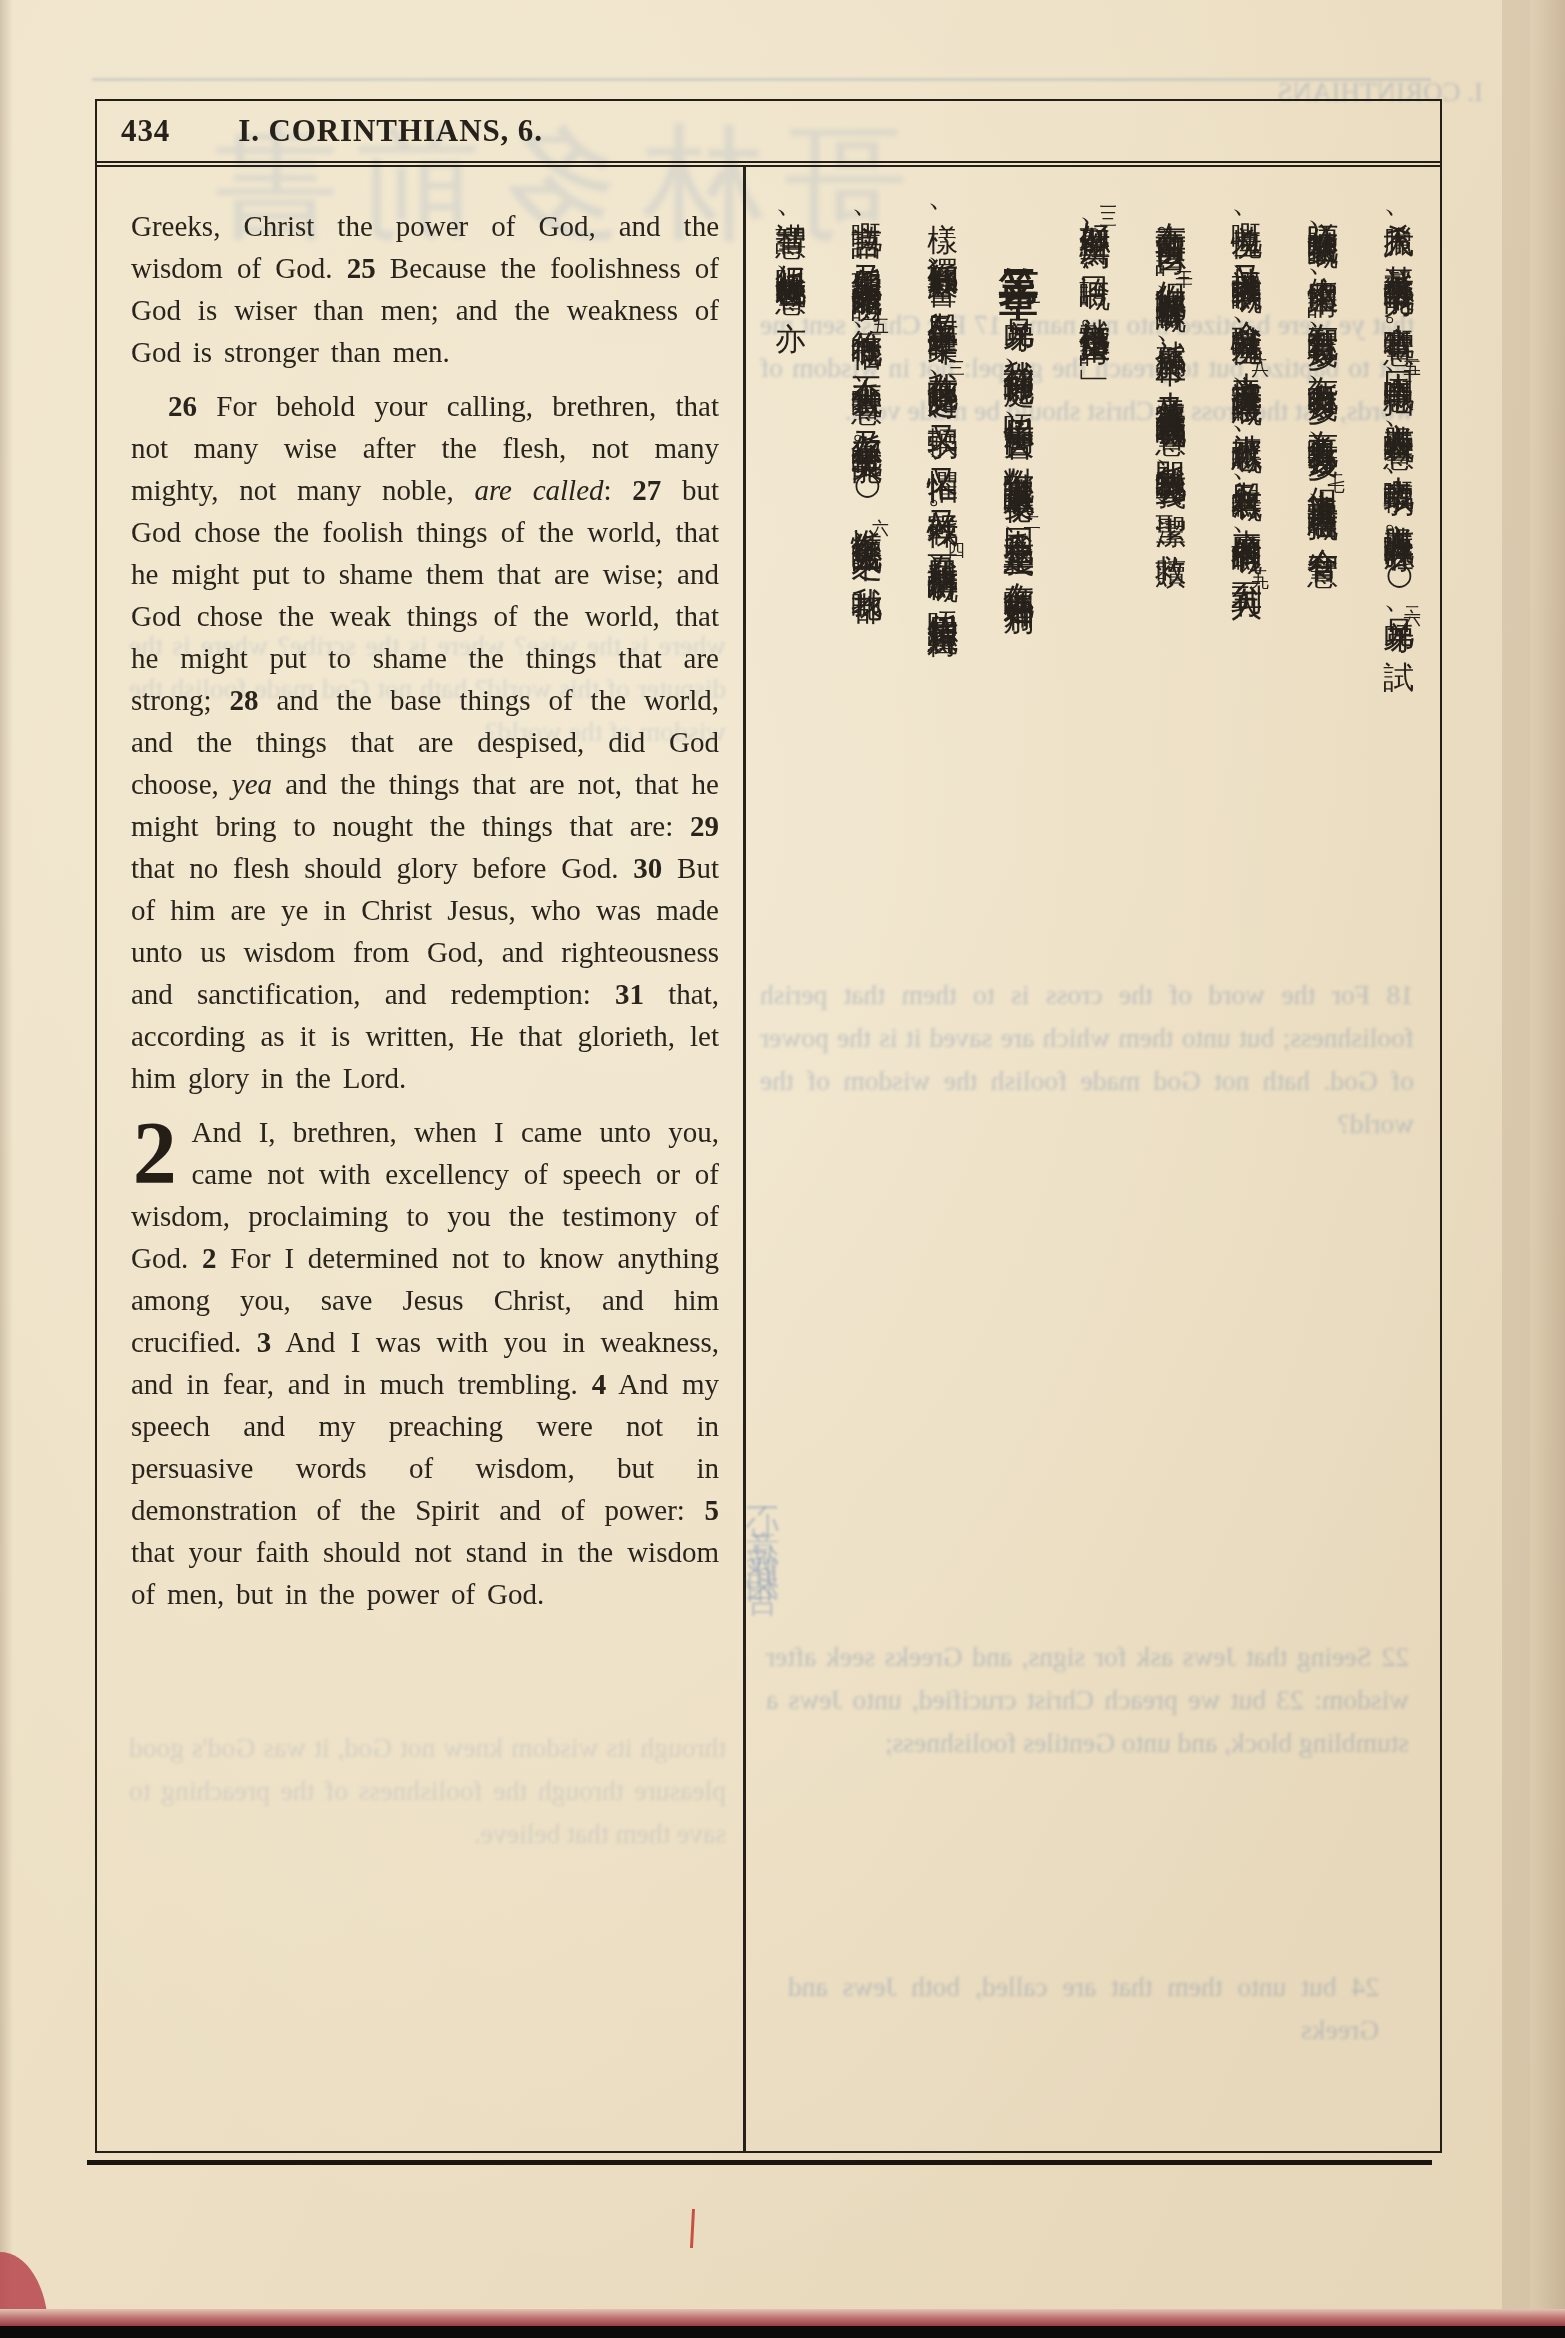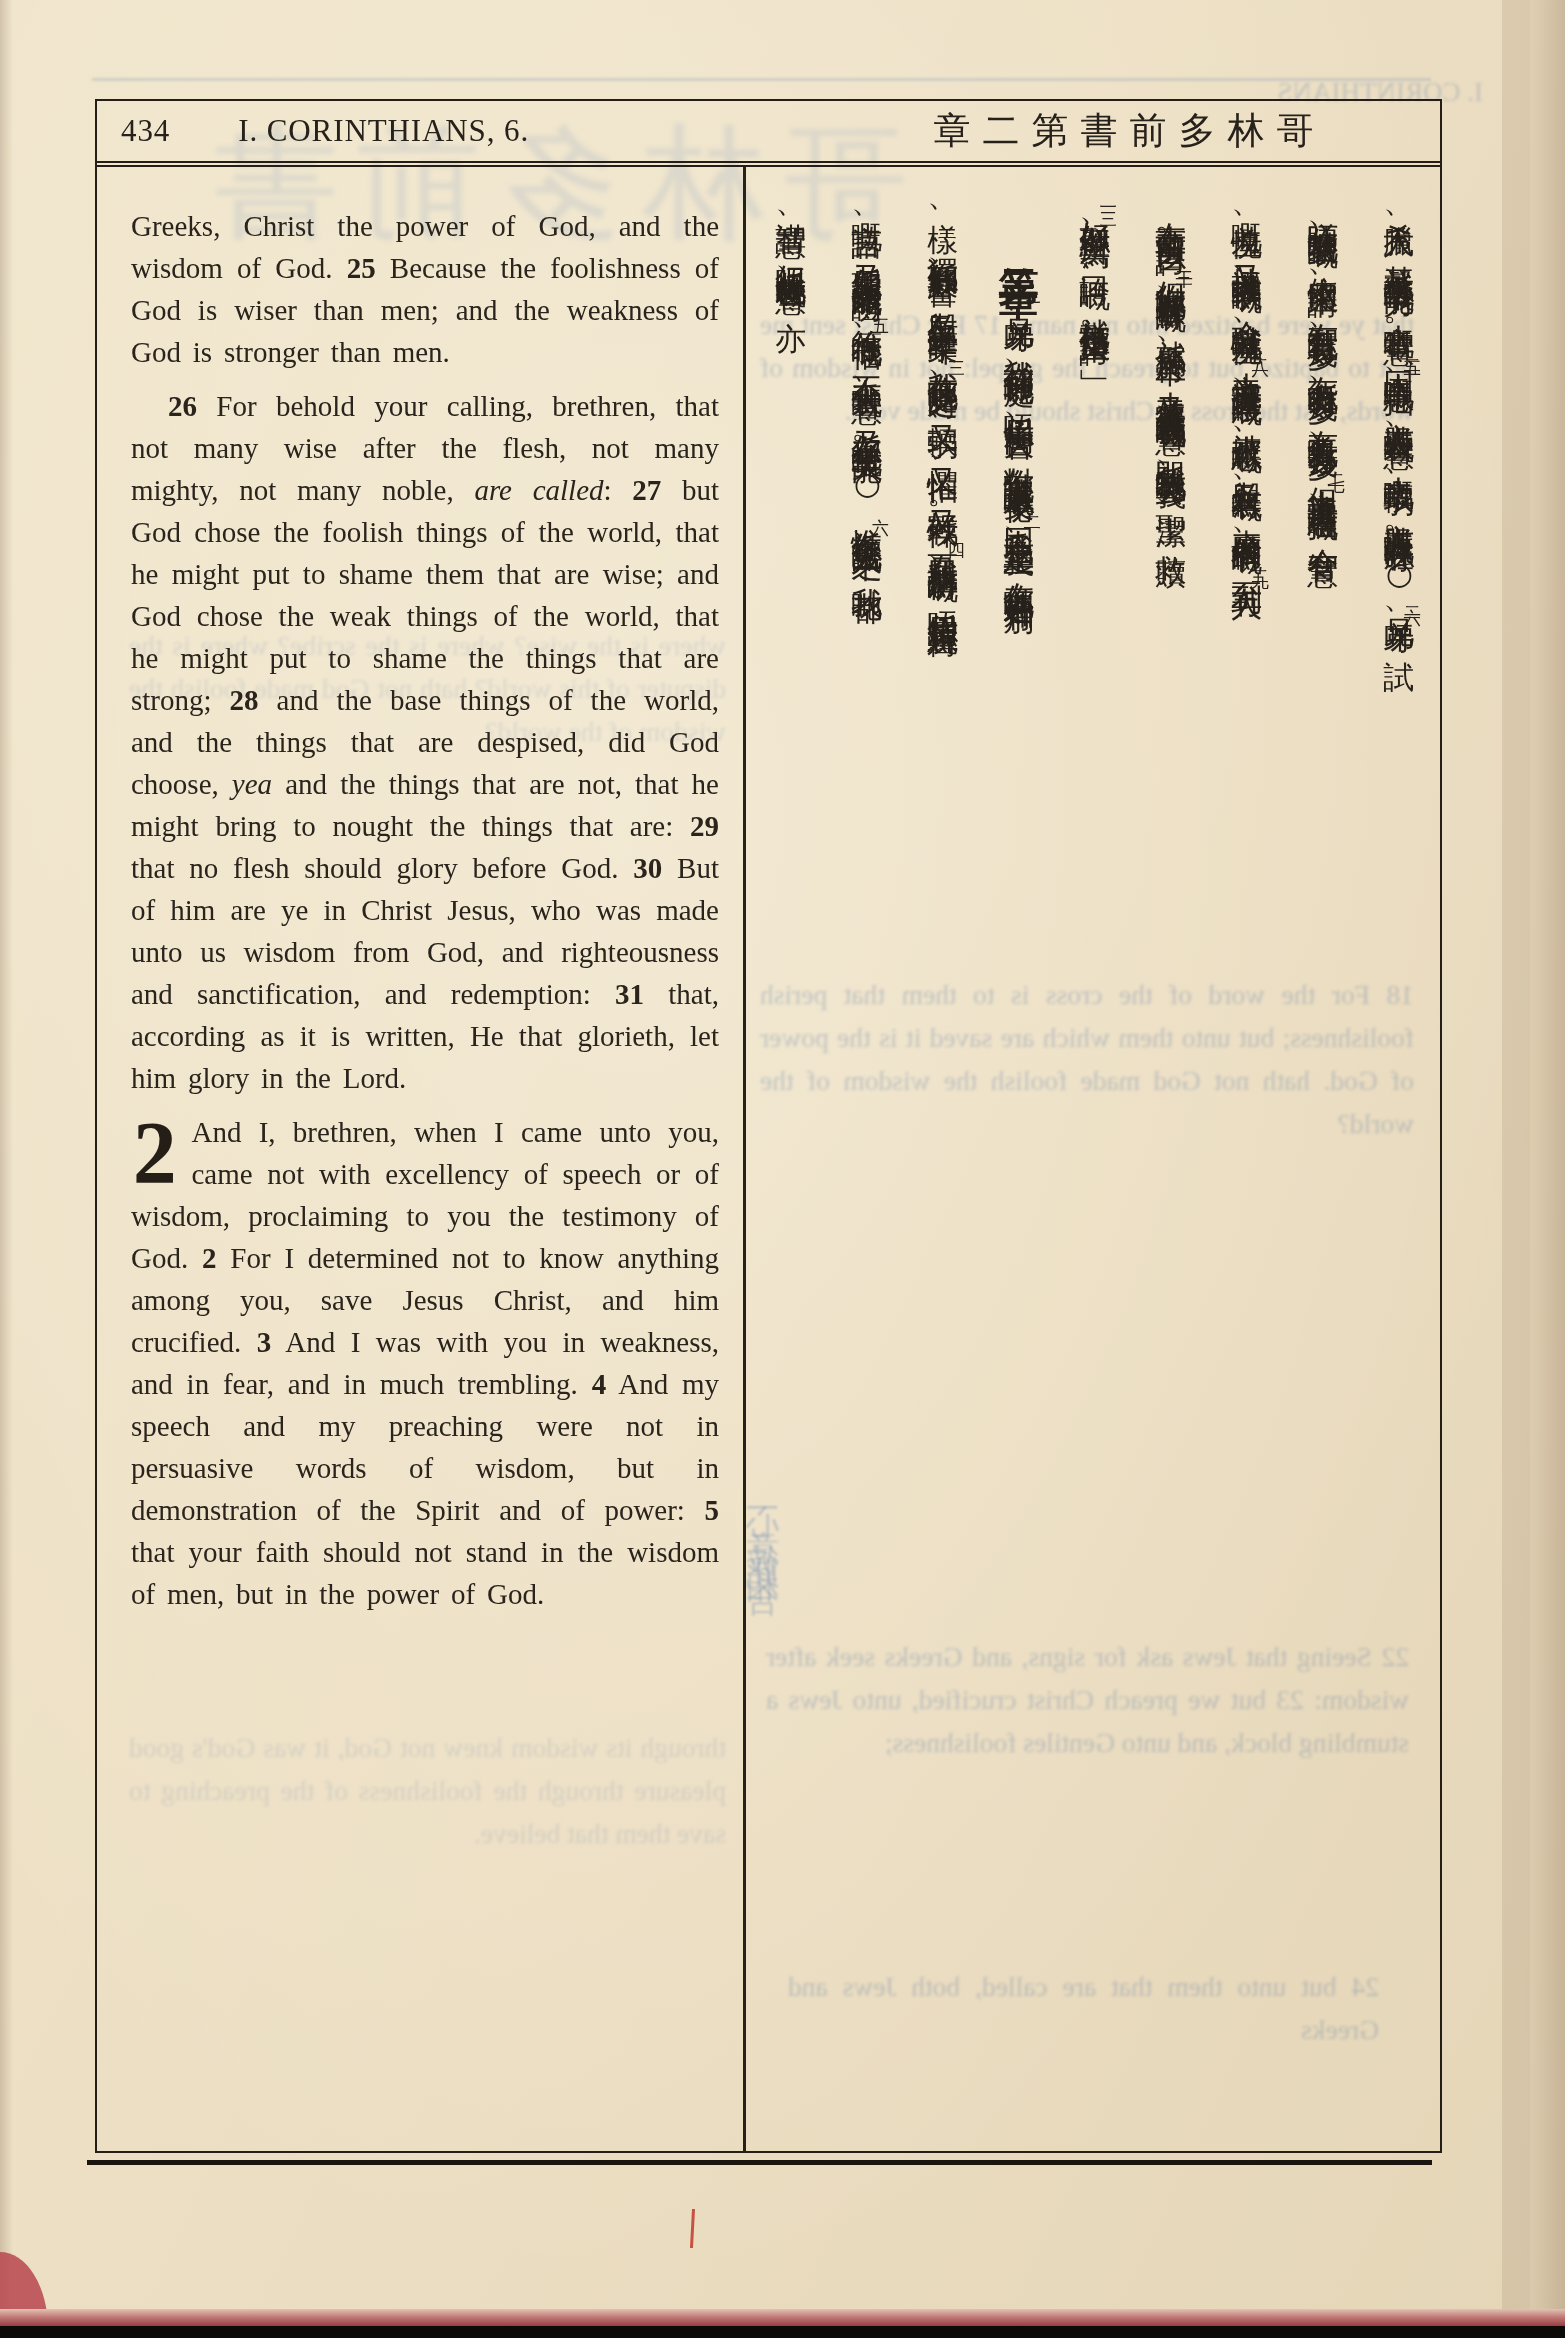--- a/index.html
+++ b/index.html
@@ -30,21 +30,21 @@
     font-size:33px;letter-spacing:13px;color:rgba(100,132,175,.34);
     font-family:"DejaVu Sans",sans-serif;filter:blur(0.9px);}
   .ghost-rule{position:absolute;left:92px;top:78px;width:1339px;height:2.8px;
     background:rgba(125,150,185,.28);filter:blur(0.9px);}
   
   .frame{position:absolute;left:95px;top:99px;width:1343px;height:2050px;
     border:2.8px solid #241e16;}
   .header{position:absolute;top:0;left:0;right:0;height:60px;
     border-bottom:6.4px double #241e16;display:flex;align-items:stretch;}
   .h-left{flex:0 0 643px;display:flex;align-items:center;gap:68px;
-    padding-left:24px;font-size:31px;color:#27211b;letter-spacing:0.9px;}
+    padding-left:24px;font-size:31px;color:#27211b;letter-spacing:0.9px;font-weight:bold;}
   .h-right{flex:1;display:flex;align-items:center;justify-content:center;
     padding-left:55px;font-size:37px;letter-spacing:12px;color:#27211b;
     font-family:"DejaVu Sans",sans-serif;}
   .divider{position:absolute;left:646px;top:66px;bottom:0;width:2.8px;background:#27211b;}
   
   .english{position:absolute;left:22px;top:92px;width:612px;
     font-size:29px;line-height:42px;color:#2a241d;word-spacing:4.6px;}
   .english p{margin:12px;text-align:justify;}
   .english p.indent{text-indent:37px;}
   .vn{font-weight:bold;}
@@ -89,21 +89,20 @@
   <div class="ghost g5">where is the wise? where is the scribe? where is the disputer of this world? hath not God made foolish the wisdom of the world?</div>
   <div class="ghost g6">through its wisdom knew not God, it was God's good pleasure through the foolishness of the preaching to save them that believe.</div>
   <div class="ghost g-zh">心一意彼此相合</div>
 
   <div class="frame">
     <div class="header">
       <div class="h-left">
         <span>434</span>
         <span>I. CORINTHIANS, 6.</span>
       </div>
-      <div class="h-right">章二第書前多林哥</div>
     </div>
     <div class="divider"></div>
     <div class="english" id="en-col">
         <p class="continuation">Greeks, Christ the power of God, and the wisdom of God. <b class="vn">25</b> Because the foolishness of God is wiser than men; and the weakness of God is stronger than men.</p>
         <p class="indent"><b class="vn">26</b> For behold your calling, brethren, that not many wise after the flesh, not many mighty, not many noble, <i>are called</i>: <b class="vn">27</b> but God chose the foolish things of the world, that he might put to shame them that are wise; and God chose the weak things of the world, that he might put to shame the things that are strong; <b class="vn">28</b> and the base things of the world, and the things that are despised, did God choose, <i>yea</i> and the things that are not, that he might bring to nought the things that are: <b class="vn">29</b> that no flesh should glory before God. <b class="vn">30</b> But of him are ye in Christ Jesus, who was made unto us wisdom from God, and righteousness and sanctification, and redemption: <b class="vn">31</b> that, according as it is written, He that glorieth, let him glory in the Lord.</p>
         <p class="chapter"><span class="dropcap">2</span>And I, brethren, when I came unto you, came not with excellency of speech or of wisdom, proclaiming to you the testimony of God. <b class="vn">2</b> For I determined not to know anything among you, save Jesus Christ, and him crucified. <b class="vn">3</b> And I was with you in weakness, and in fear, and in much trembling. <b class="vn">4</b> And my speech and my preaching were not in persuasive words of wisdom, but in demonstration of the Spirit and of power: <b class="vn">5</b> that your faith should not stand in the wisdom of men, but in the power of God.</p>
       </div>
     <div class="zh" id="zh-wrap">
         <div class="zcol">希臘人、基督就係上帝嘅能力、上帝嘅智慧。<span class="zvn">二五</span>因上帝嘅愚拙、亦勝過人嘅智慧、上帝嘅輭弱、亦勝過人嘅強壯呀。○<span class="zvn">二六</span>兄弟呀、試</div>
         <div class="zcol">睇吓你哋蒙召嘅、依肉體來講、有智慧嘅冇幾多、有能力嘅冇幾多、有尊貴嘅亦冇幾多、<span class="zvn">二七</span>但上帝揀選世界愚拙嘅、令有智慧</div>

